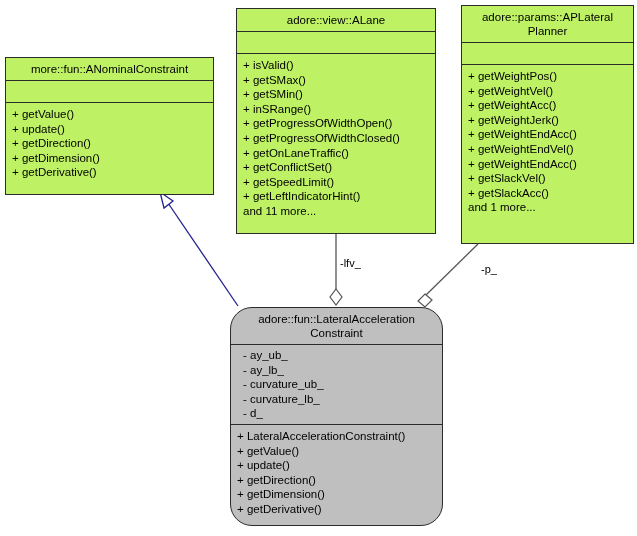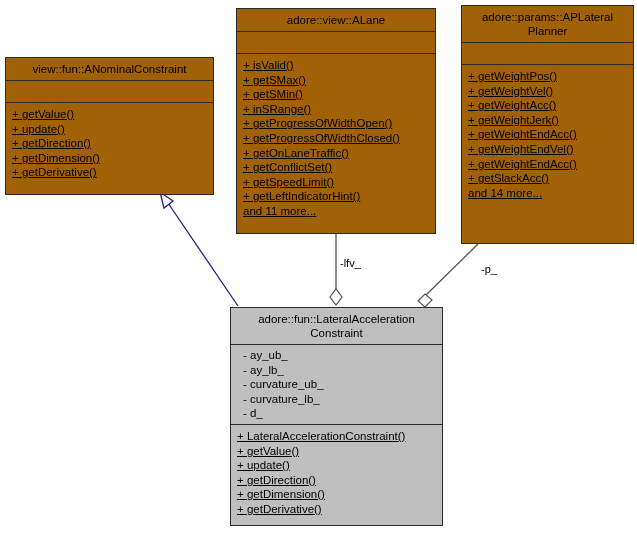--- a/index.html
+++ b/index.html
@@ -18,21 +18,21 @@
     position: absolute;
     left: 0;
     top: 0;
     width: 637px;
     height: 536px;
   }
   .uml-box {
     position: absolute;
     box-sizing: border-box;
     border: 1px solid #2b2b2b;
-    background: #a16207;
+    background: #bef264;
     display: flex;
     flex-direction: column;
   }
   .uml-box.filled {
     background: #bfbfbf;
   }
   .box-title {
     box-sizing: border-box;
     text-align: center;
     font-size: 11.5px;
@@ -55,21 +55,20 @@
     min-height: 22px;
     padding: 0;
   }
   .box-ops {
     box-sizing: border-box;
     padding: 4px 6px 5px 6px;
     font-size: 11.5px;
     line-height: 14.6px;
     color: #000000;
     flex: 1 1 auto;
-    text-decoration: underline;
   }
   .member {
     white-space: nowrap;
   }
   .edge-label {
     position: absolute;
     font-size: 11px;
     line-height: 12px;
     color: #000000;
     white-space: nowrap;
@@ -94,21 +93,21 @@
     <polygon points="160,192 173,201 164,208" fill="#ffffff" stroke="#22228f" stroke-width="1.3"></polygon>
 
     <line x1="336" y1="234" x2="336" y2="290" stroke="#555555" stroke-width="1.3"></line>
     <polygon points="336,289 342,297 336,305 330,297" fill="#ffffff" stroke="#555555" stroke-width="1.2"></polygon>
 
     <line x1="478" y1="244" x2="426" y2="295" stroke="#555555" stroke-width="1.3"></line>
     <polygon points="425,294 432,300 425,307 418,301" fill="#ffffff" stroke="#555555" stroke-width="1.2"></polygon>
   </svg>
 
   <div class="uml-box" style="left:5px; top:57px; width:209px; height:138px;">
-    <div class="box-title">view::fun::ANominalConstraint</div>
+    <div class="box-title">more::fun::ANominalConstraint</div>
     <div class="box-attrs empty"></div>
     <div class="box-ops">
       <div class="member">+ getValue()</div>
       <div class="member">+ update()</div>
       <div class="member">+ getDirection()</div>
       <div class="member">+ getDimension()</div>
       <div class="member">+ getDerivative()</div>
     </div>
   </div>
 
@@ -135,26 +134,27 @@
 Planner</div>
     <div class="box-attrs empty"></div>
     <div class="box-ops">
       <div class="member">+ getWeightPos()</div>
       <div class="member">+ getWeightVel()</div>
       <div class="member">+ getWeightAcc()</div>
       <div class="member">+ getWeightJerk()</div>
       <div class="member">+ getWeightEndAcc()</div>
       <div class="member">+ getWeightEndVel()</div>
       <div class="member">+ getWeightEndAcc()</div>
+      <div class="member">+ getSlackVel()</div>
       <div class="member">+ getSlackAcc()</div>
-      <div class="member">and 14 more...</div>
+      <div class="member">and 1 more...</div>
     </div>
   </div>
 
-  <div class="uml-box filled" style="left:230px; top:307px; width:213px; height:219px;">
+  <div class="uml-box filled" style="left:230px; top:307px; width:213px; height:219px;border-radius:22px;">
     <div class="box-title">adore::fun::LateralAcceleration
 Constraint</div>
     <div class="box-attrs">
       <div class="member">- ay_ub_</div>
       <div class="member">- ay_lb_</div>
       <div class="member">- curvature_ub_</div>
       <div class="member">- curvature_lb_</div>
       <div class="member">- d_</div>
     </div>
     <div class="box-ops">

